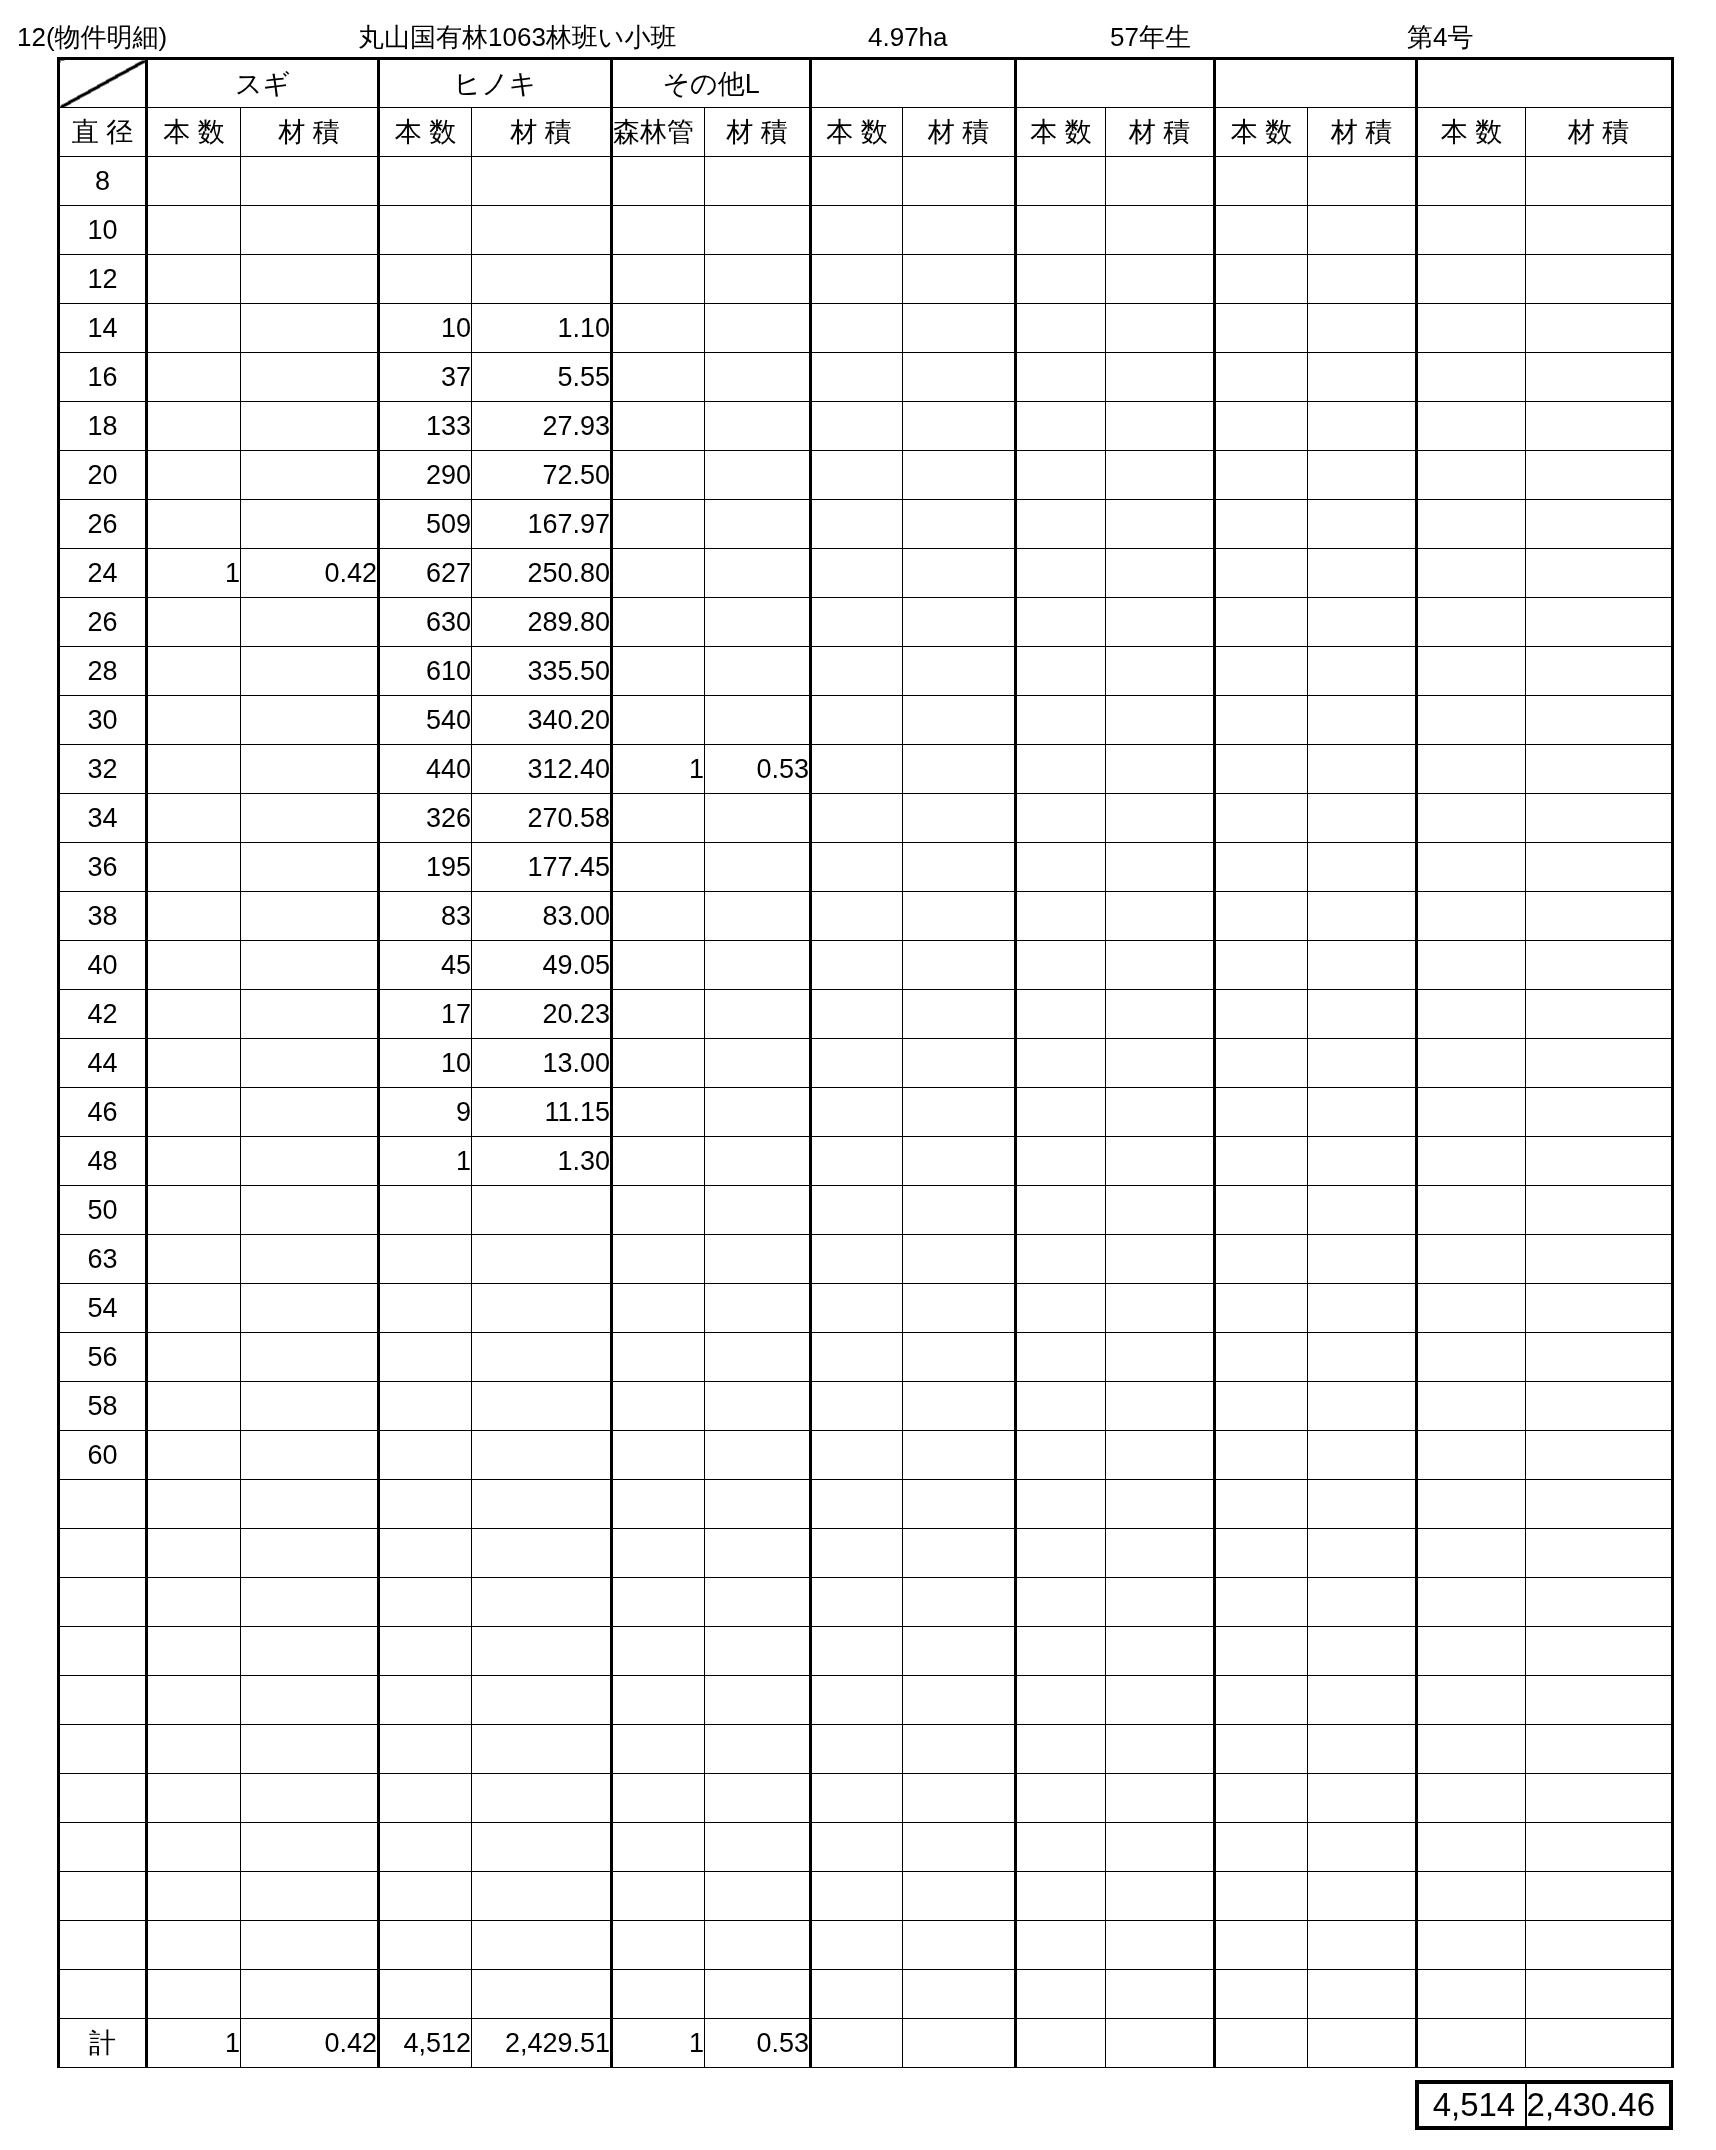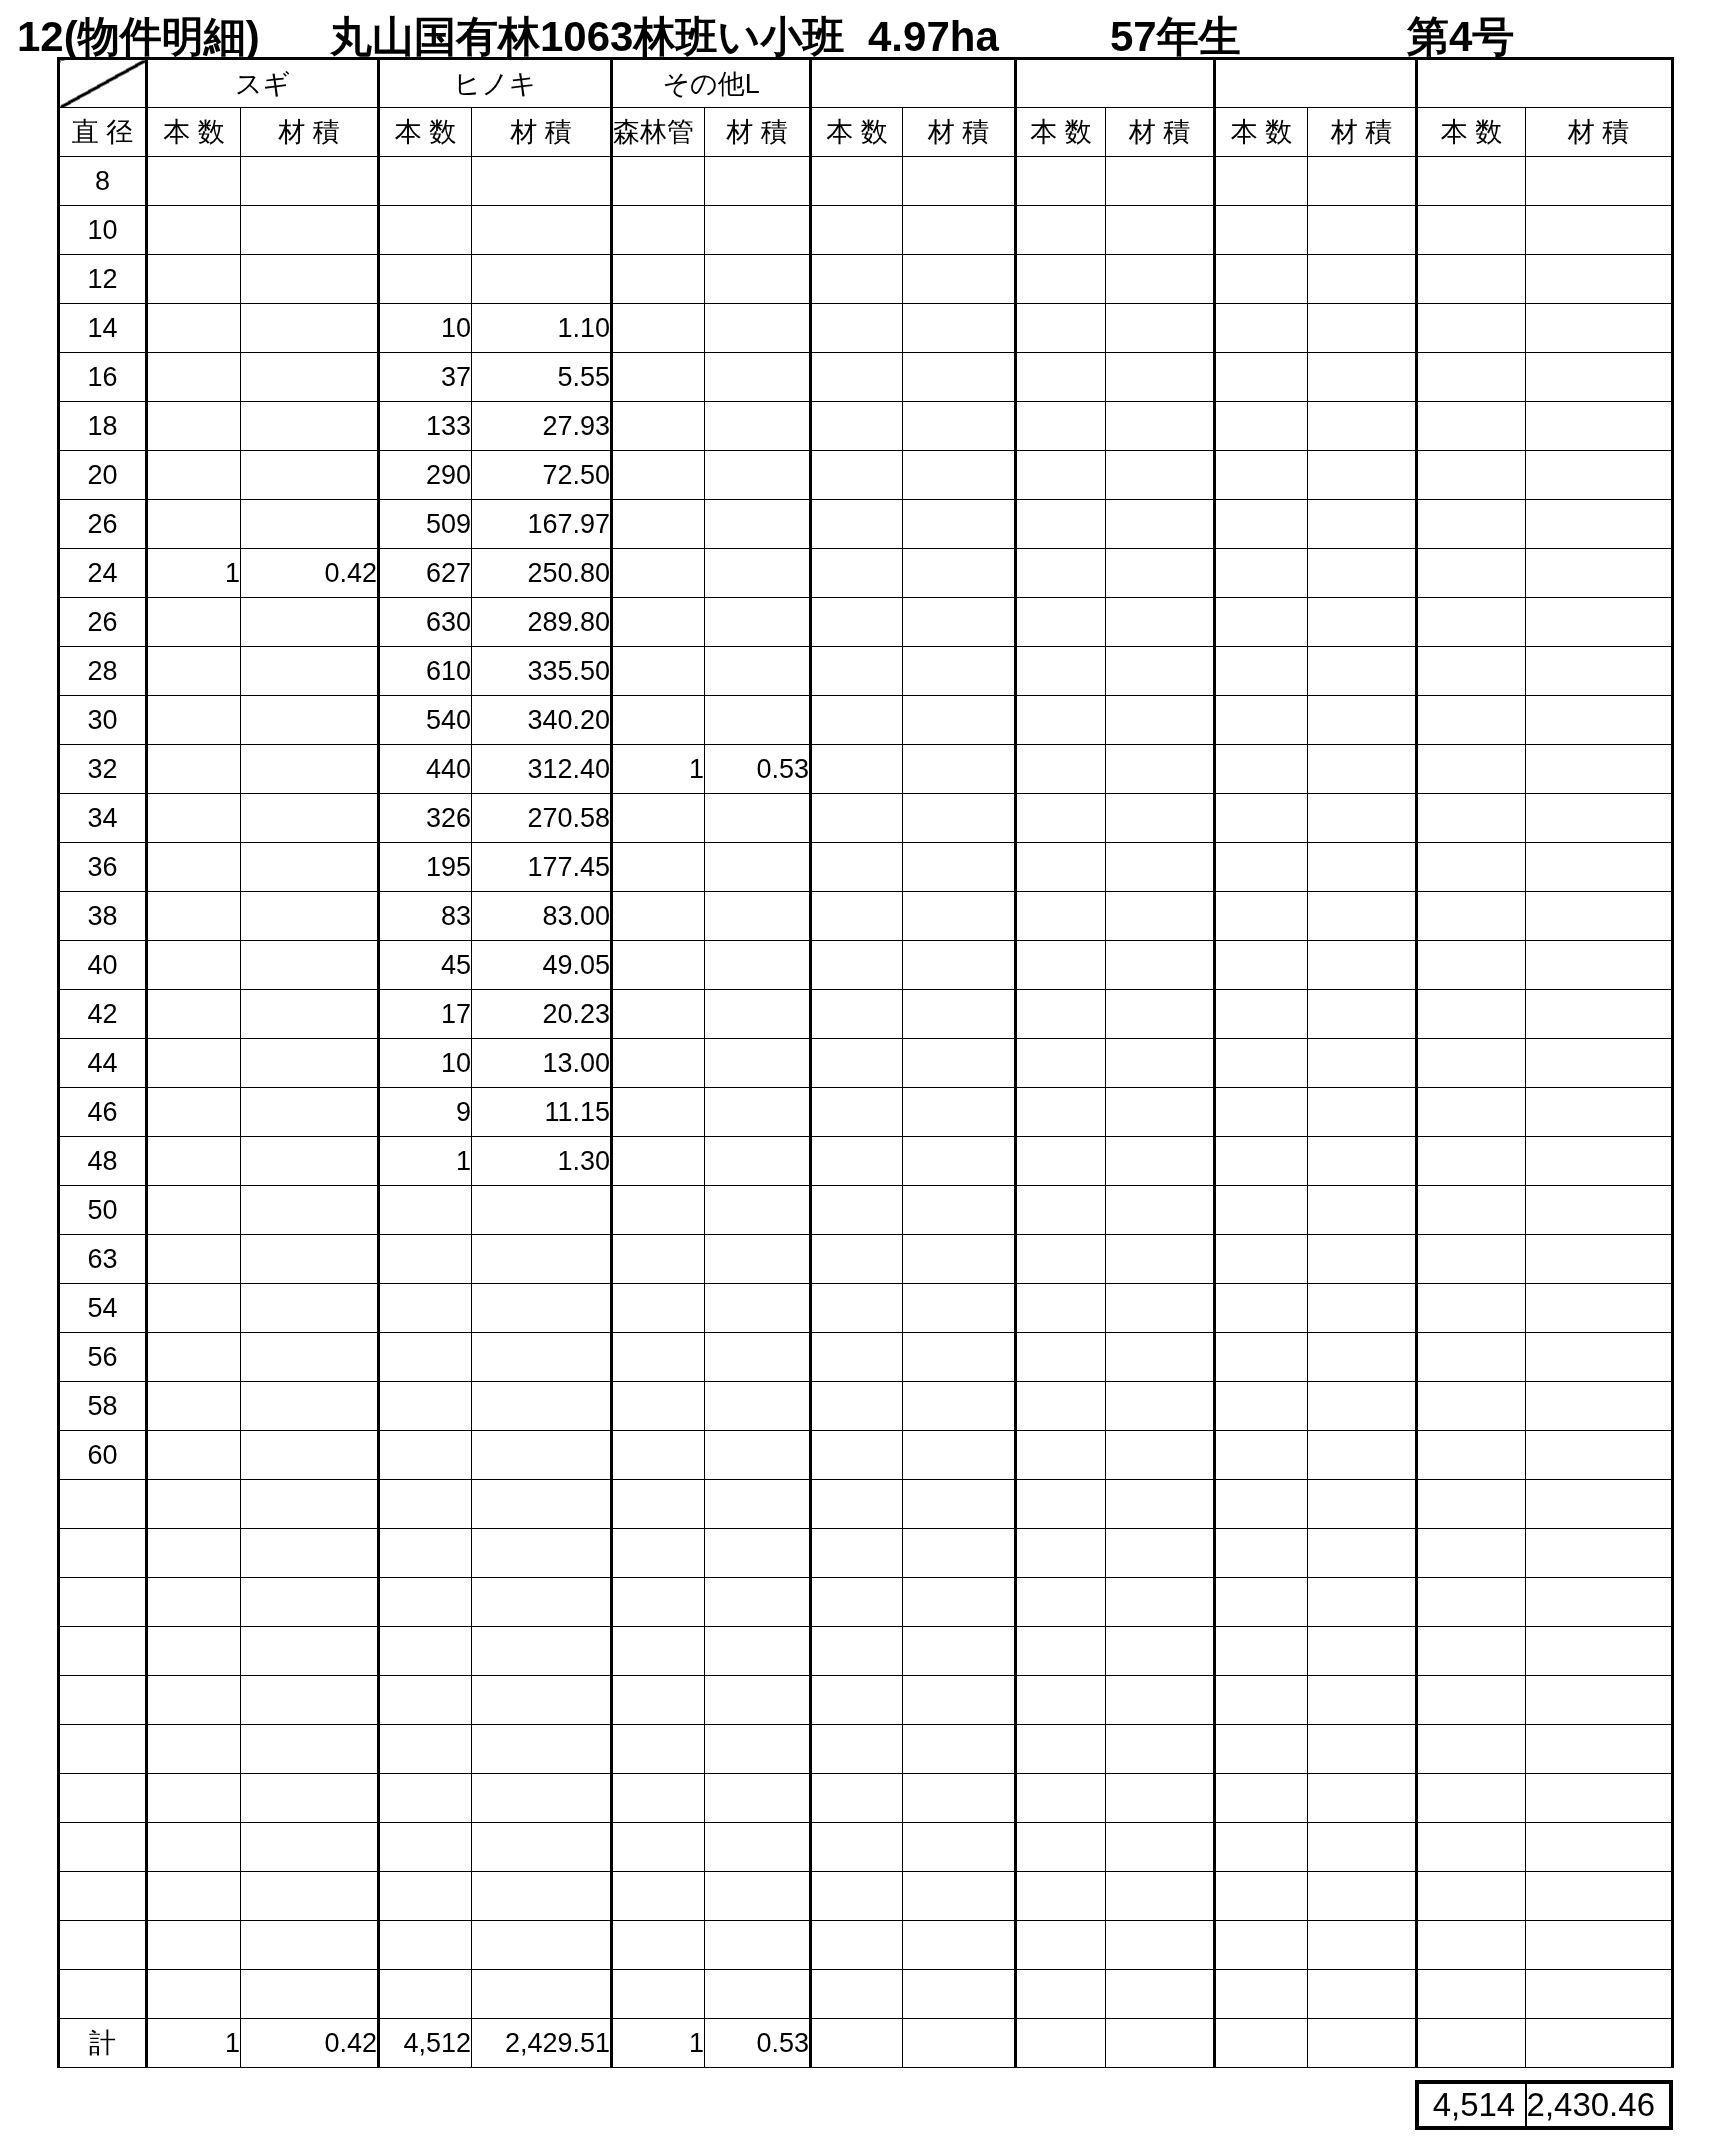--- a/index.html
+++ b/index.html
@@ -4,23 +4,23 @@
 <style>
   html,body { margin:0; padding:0; }
   body {
     width:1716px; height:2151px; background:#ffffff; color:#000;
     font-family:"Liberation Sans","DejaVu Sans",sans-serif;
     position:relative; overflow:hidden;
   }
   .page { position:relative; width:1716px; height:2151px; background:#fff; }
 
   
-  .title-line span { position:absolute; top:20px; font-size:42px; white-space:nowrap; line-height:34px;font-weight:bold; }
+  .title-line span { position:absolute; top:20px; font-size:26px; white-space:nowrap; line-height:34px; }
   .t-form   { left:17px; }
-  .t-forest { left:330px; }
+  .t-forest { left:358px; }
   .t-area   { left:868px;text-align:right; }
   .t-age    { left:1110px; }
   .t-no     { left:1407px; }
 
   
   table.grid {
     position:absolute; left:57px; top:57px;
     border-collapse:collapse; table-layout:fixed; width:1615px;
     font-size:27px;
   }

